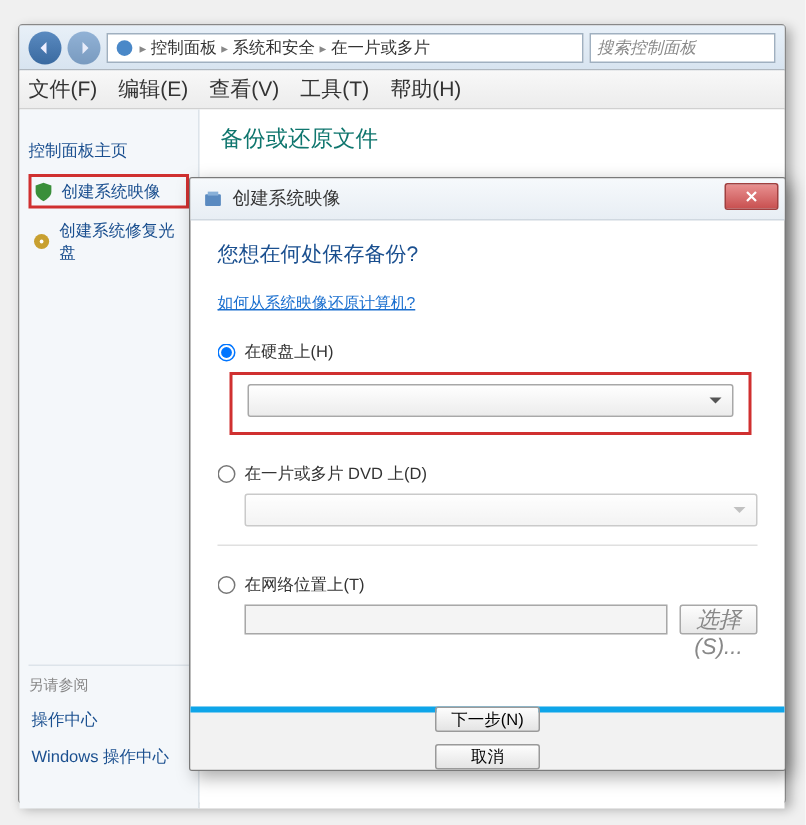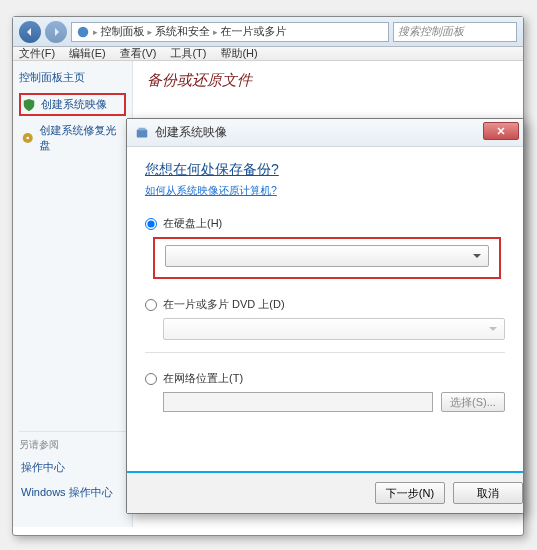--- a/index.html
+++ b/index.html
@@ -10,58 +10,58 @@
 
 
 .addr-bar { height: 30px; background: linear-gradient(#e8f0f8, #d8e4f0); border-bottom: 1px solid #b0b8c0; display: flex; align-items: center; padding: 0 6px; gap: 4px; font-size: 11px; }
 .nav-btn { width: 22px; height: 22px; border-radius: 50%; background: linear-gradient(#5a8ac0, #3a6aa0); display: flex; align-items: center; justify-content: center; color: #fff; cursor: pointer; }
 .nav-btn svg { fill: #eef; }
 .crumb-area { flex: 1; background: #fff; border: 1px solid #a0b0c0; height: 20px; display: flex; align-items: center; padding: 0 4px; gap: 3px; color: #333; }
 .crumb-sep { color: #888; font-size: 9px; }
 .search-box { width: 124px; background: #fff; border: 1px solid #a0b0c0; height: 20px; display: flex; align-items: center; padding: 0 4px; color: #888; font-style: italic; }
 
 
-.menu-bar { height: 14px; background: linear-gradient(#f8f8f8, #ececec); border-bottom: 1px solid #d0d0d0; display: flex; align-items: center; padding: 0 6px; gap: 14px; font-size: 11px; color: #333; }
+.menu-bar { height: 26px; background: linear-gradient(#f8f8f8, #ececec); border-bottom: 1px solid #d0d0d0; display: flex; align-items: center; padding: 0 6px; gap: 14px; font-size: 14px; color: #333; }
 .menu-item { cursor: pointer; }
 
 
 .content { display: flex; height: calc(100% - 52px); }
-.sidebar { width: 120px; background: #f4f7fa; border-right: 1px solid #dde4ea; padding: 9px 6px; font-size: 11px; position: relative; }
+.sidebar { width: 120px; background: #f4f7fa; border-right: 1px solid #dde4ea; padding: 20px 6px; font-size: 11px; position: relative; }
 .sidebar-title { color: #1a4f8f; font-weight: normal; margin-bottom: 8px; }
 .sidebar-link { display: flex; align-items: center; gap: 5px; padding: 3px 2px; color: #1a4f8f; cursor: pointer; margin-bottom: 4px; }
 .sidebar-link.highlighted { border: 2px solid #d03030; padding: 2px 1px; }
 .sb-icon { width: 14px; height: 14px; display: inline-block; }
 .sidebar-footer { position: absolute; bottom: 20px; left: 6px; right: 6px; border-top: 1px solid #dde4ea; padding-top: 6px; }
 .sf-title { color: #888; font-size: 10px; margin-bottom: 5px; }
 
 
 .main-area { flex: 1; padding: 10px 14px; background: #fff; }
-.page-title { color: #7f1d1d; font-size: 15px; font-weight: normal; font-style: italic; }
+.page-title { color: #0f766e; font-size: 15px; font-weight: normal; }
 
 
 .dialog { position: absolute; top: 118px; left: 126px; width: 398px; height: 396px; background: #fff; border: 1px solid #7a7a7a; box-shadow: 4px 4px 12px rgba(0,0,0,0.35); border-radius: 2px; display: flex; flex-direction: column; }
 .dlg-titlebar { height: 28px; background: linear-gradient(#f6f9fc, #e8eef4); border-bottom: 1px solid #d0d8e0; display: flex; align-items: center; padding: 0 8px; gap: 6px; font-size: 12px; color: #333; }
 .dlg-close { position: absolute; right: 4px; top: 3px; width: 36px; height: 18px; background: linear-gradient(#e89090, #c85050); border: 1px solid #a04040; border-radius: 2px; display: flex; align-items: center; justify-content: center; color: #fff; cursor: pointer; }
 .dlg-body { flex: 1; padding: 14px 18px 8px 18px; font-size: 11px; color: #333; }
-.dlg-question { color: #1a4f8f; font-size: 14px; margin-bottom: 5px; text-decoration: underline; }
+.dlg-question { color: #1a4f8f; font-size: 14px; margin-bottom: 16px; }
 .dlg-desc { font-size: 10.5px; color: #444; line-height: 1.4; margin-bottom: 4px; }
 .dlg-link { color: #1a6fcf; text-decoration: underline; cursor: pointer; font-size: 10.5px; }
 
 .opt-group { margin-top: 18px; }
 .opt-row { display: flex; align-items: center; gap: 6px; font-size: 11px; margin-bottom: 6px; }
 .opt-row input[type=radio] { width: 12px; height: 12px; }
 .opt-sub { padding-left: 18px; margin-top: 2px; border-bottom: 1px solid #e0e0e0; padding-bottom: 12px; }
 .opt-sub.highlighted { border: 2px solid #d03030; padding: 6px 10px 10px 10px; margin-left: 8px; margin-right: 4px; }
 .combo { width: 100%; height: 22px; background: linear-gradient(#fff, #ececec); border: 1px solid #a8a8a8; border-radius: 2px; display: flex; align-items: center; justify-content: flex-end; padding: 0 4px; cursor: pointer; }
 .combo-arrow { width: 14px; height: 14px; display: flex; align-items: center; justify-content: center; }
-.browse-btn { width: 64px; height: 20px; background: linear-gradient(#fdfdfd, #e8e8e8); border: 1px solid #a8a8a8; border-radius: 2px; font-size: 11px; color: #888; float: right; cursor: default; }
+.browse-btn { width: 52px; height: 20px; background: linear-gradient(#fdfdfd, #e8e8e8); border: 1px solid #a8a8a8; border-radius: 2px; font-size: 15px; color: #888; float: right; cursor: default; font-style: italic; }
 .net-row { display: flex; align-items: center; gap: 8px; }
 .net-input { flex: 1; height: 20px; border: 1px solid #a8a8a8; background: #f4f4f4; }
 
-.dlg-footer { height: 42px; border-top: 2px solid #0ea5e9; background: #f2f2f2; display: flex; align-items: center; justify-content: flex-end; gap: 8px; padding: 0 0; }
+.dlg-footer { height: 42px; border-top: 4px solid #0ea5e9; background: #f2f2f2; display: flex; align-items: center; justify-content: flex-end; gap: 8px; padding: 0 12px; flex-direction: column; }
 .dlg-btn { min-width: 70px; height: 22px; background: linear-gradient(#fdfdfd, #e4e4e4); border: 1px solid #9a9a9a; border-radius: 2px; font-size: 11px; cursor: pointer; padding: 0 8px; }
 .dlg-btn:disabled { color: #888; }
 
 .shield-icon { fill: #3a8f3a; }
 .disc-icon { fill: #c8a030; }
 .win-icon { width: 14px; height: 14px; }
 </style>
 </head>
 <body>
 

